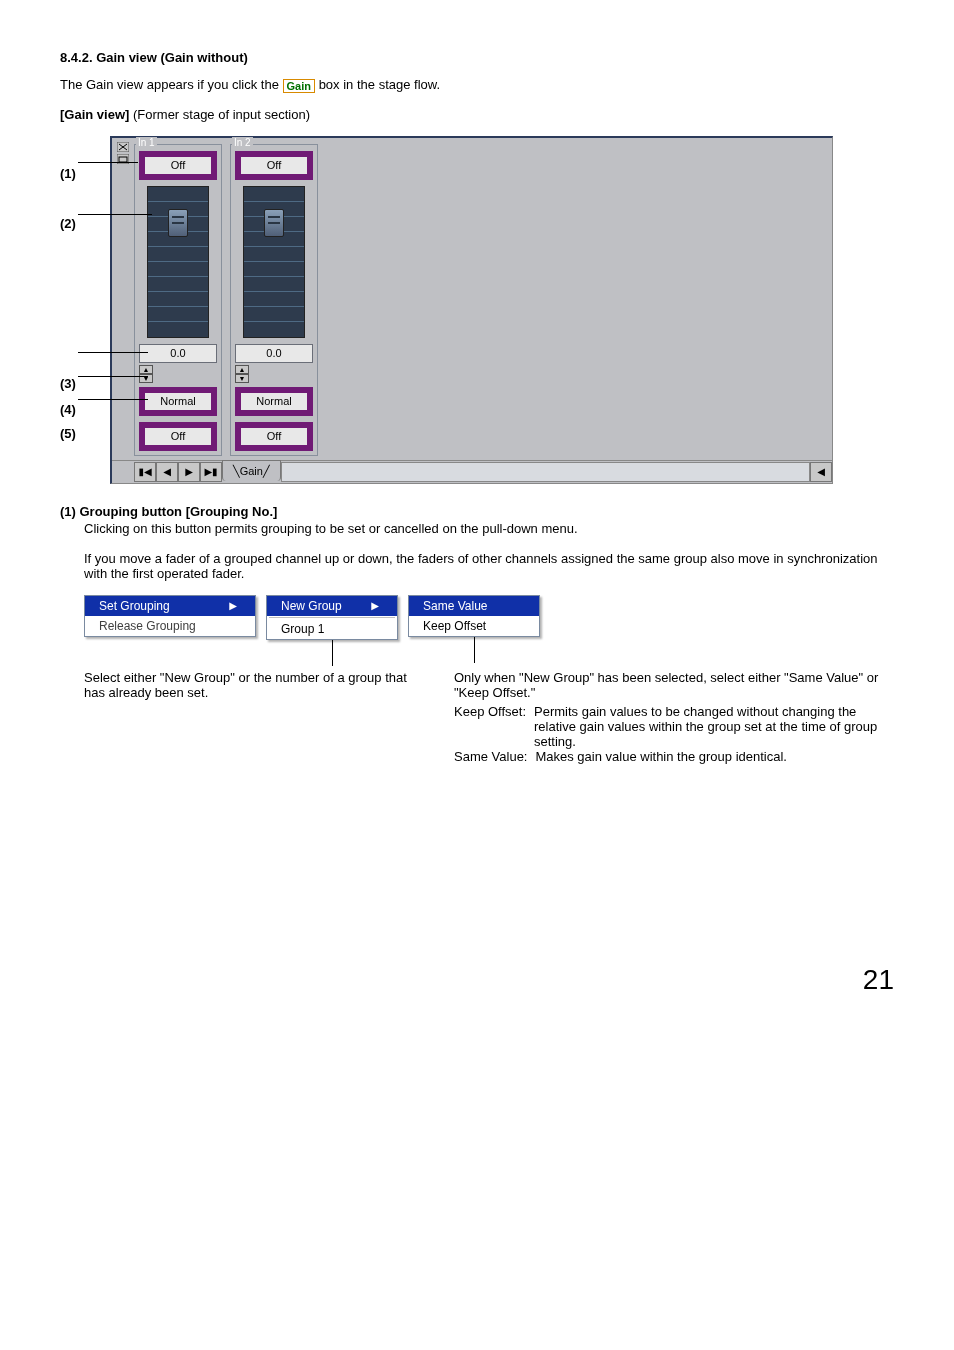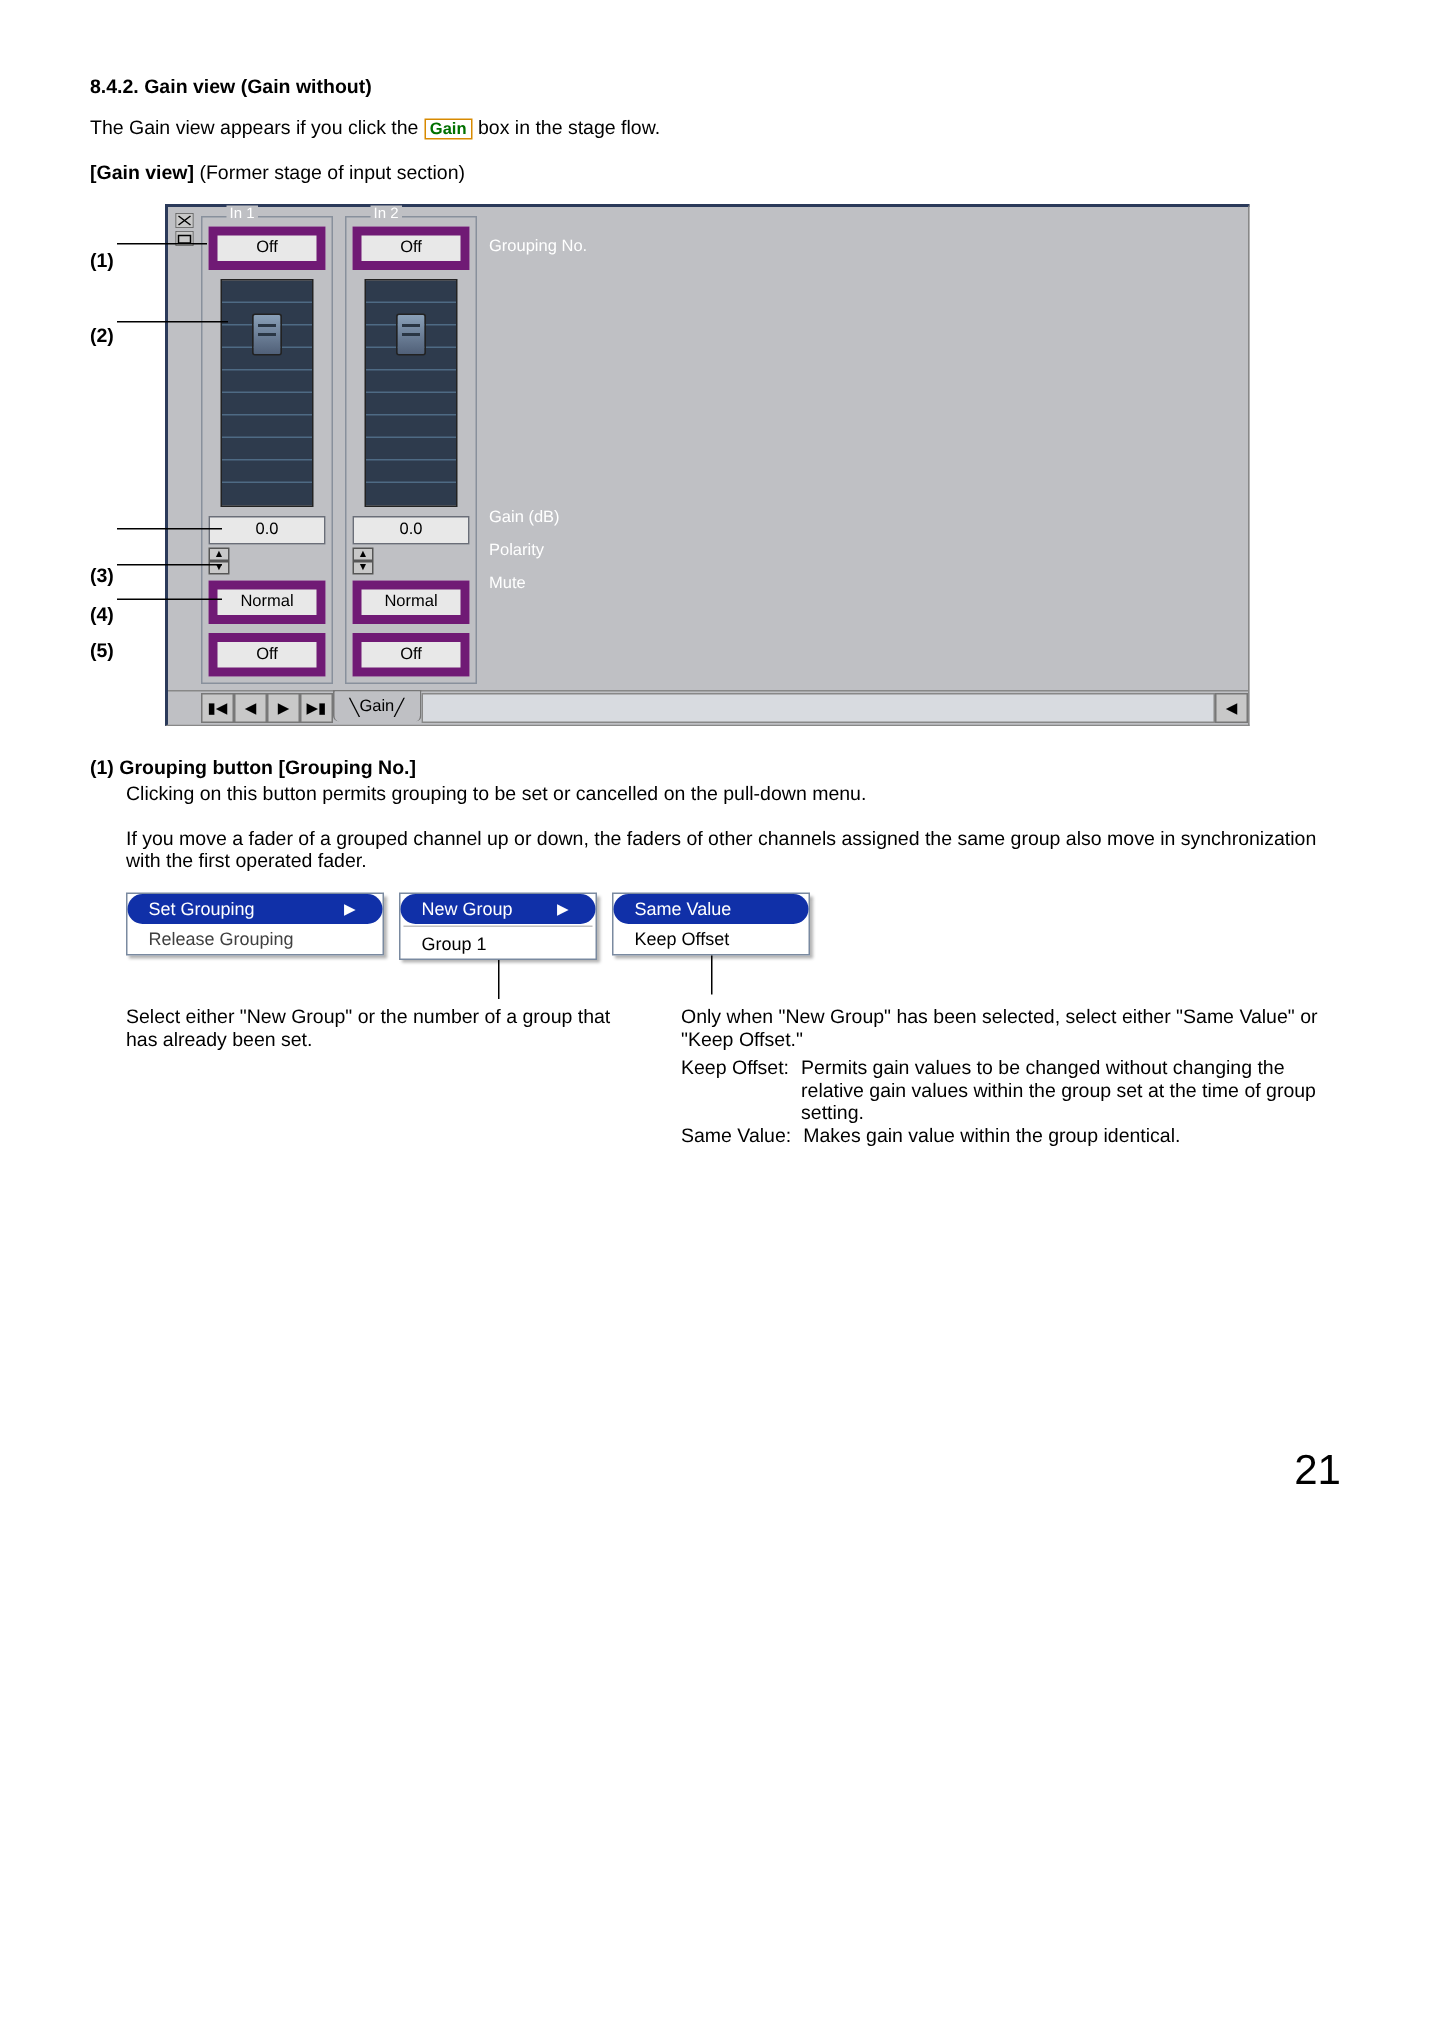--- a/index.html
+++ b/index.html
@@ -74,21 +74,21 @@
     margin-right: 8px;
   }
   .ch-group {
     border: 1px solid #88909c;
     padding: 6px 4px 4px 4px;
     position: relative;
     margin-top: 6px;
   }
   .ch-legend {
     position: absolute;
-    top: -8px; left: 16px;
+    top: -8px; left: 1px;
     background: #bfc0c4;
     font-size: 10px;
     padding: 0 2px;
     color: #fff;
   }
   .field-box {
     background: #e8e8e8;
     border: 6px solid #701a75;
     text-align: center;
     font-size: 11px;
@@ -189,21 +189,21 @@
     background:#fff;
     font-size:12px;
     box-shadow: 2px 2px 2px rgba(0,0,0,0.3);
   }
   .menu-item {
     padding: 3px 18px 3px 14px;
     display:flex; align-items:center; justify-content:space-between;
     gap: 14px;
     white-space: nowrap;
   }
-  .menu-item.hl { background:#1030a8; color:#fff;border-radius:10px; }
+  .menu-item.hl { background:#1030a8; color:#fff; }
   .menu-item.disabled { color:#404040; }
   .menu-arrow { font-size:10px; }
   .menu-divider { height:1px; margin: 1px 2px; background:#c0c0c0;}
   .connector-down {
     width:1px; height:26px; background:#000; margin: 0 auto;
   }
   .note { font-size:13px; }
   .two-col { display:flex; gap:30px; margin-top: 2px;}
   .col-left { width:340px;}
   .col-right { flex:1;}
@@ -311,27 +311,20 @@
               <div class="spinner">
                   <div>▲</div>
                   <div>▼</div>
                 </div>
             </div>
             <div class="field-box">Normal</div>
             <div class="field-box" style="margin-bottom:0">Off</div>
           </div>
         </div>
 
-        <div class="right-labels">
-          <div class="rl" style="height:28px;margin-top:6px">Grouping No.</div>
-          <div style="height:156px"></div>
-          <div class="rl">Gain (dB)</div>
-          <div class="rl">Polarity</div>
-          <div class="rl">Mute</div>
-        </div>
       </div>
     </div>
     <div class="tabs-row">
       <div style="width:22px"></div>
       <div class="nav-btn">▮◀</div>
       <div class="nav-btn">◀</div>
       <div class="nav-btn">▶</div>
       <div class="nav-btn">▶▮</div>
       <div class="tab-active">╲ <span>Gain</span> ╱</div>
       <div class="tab-space"></div>

